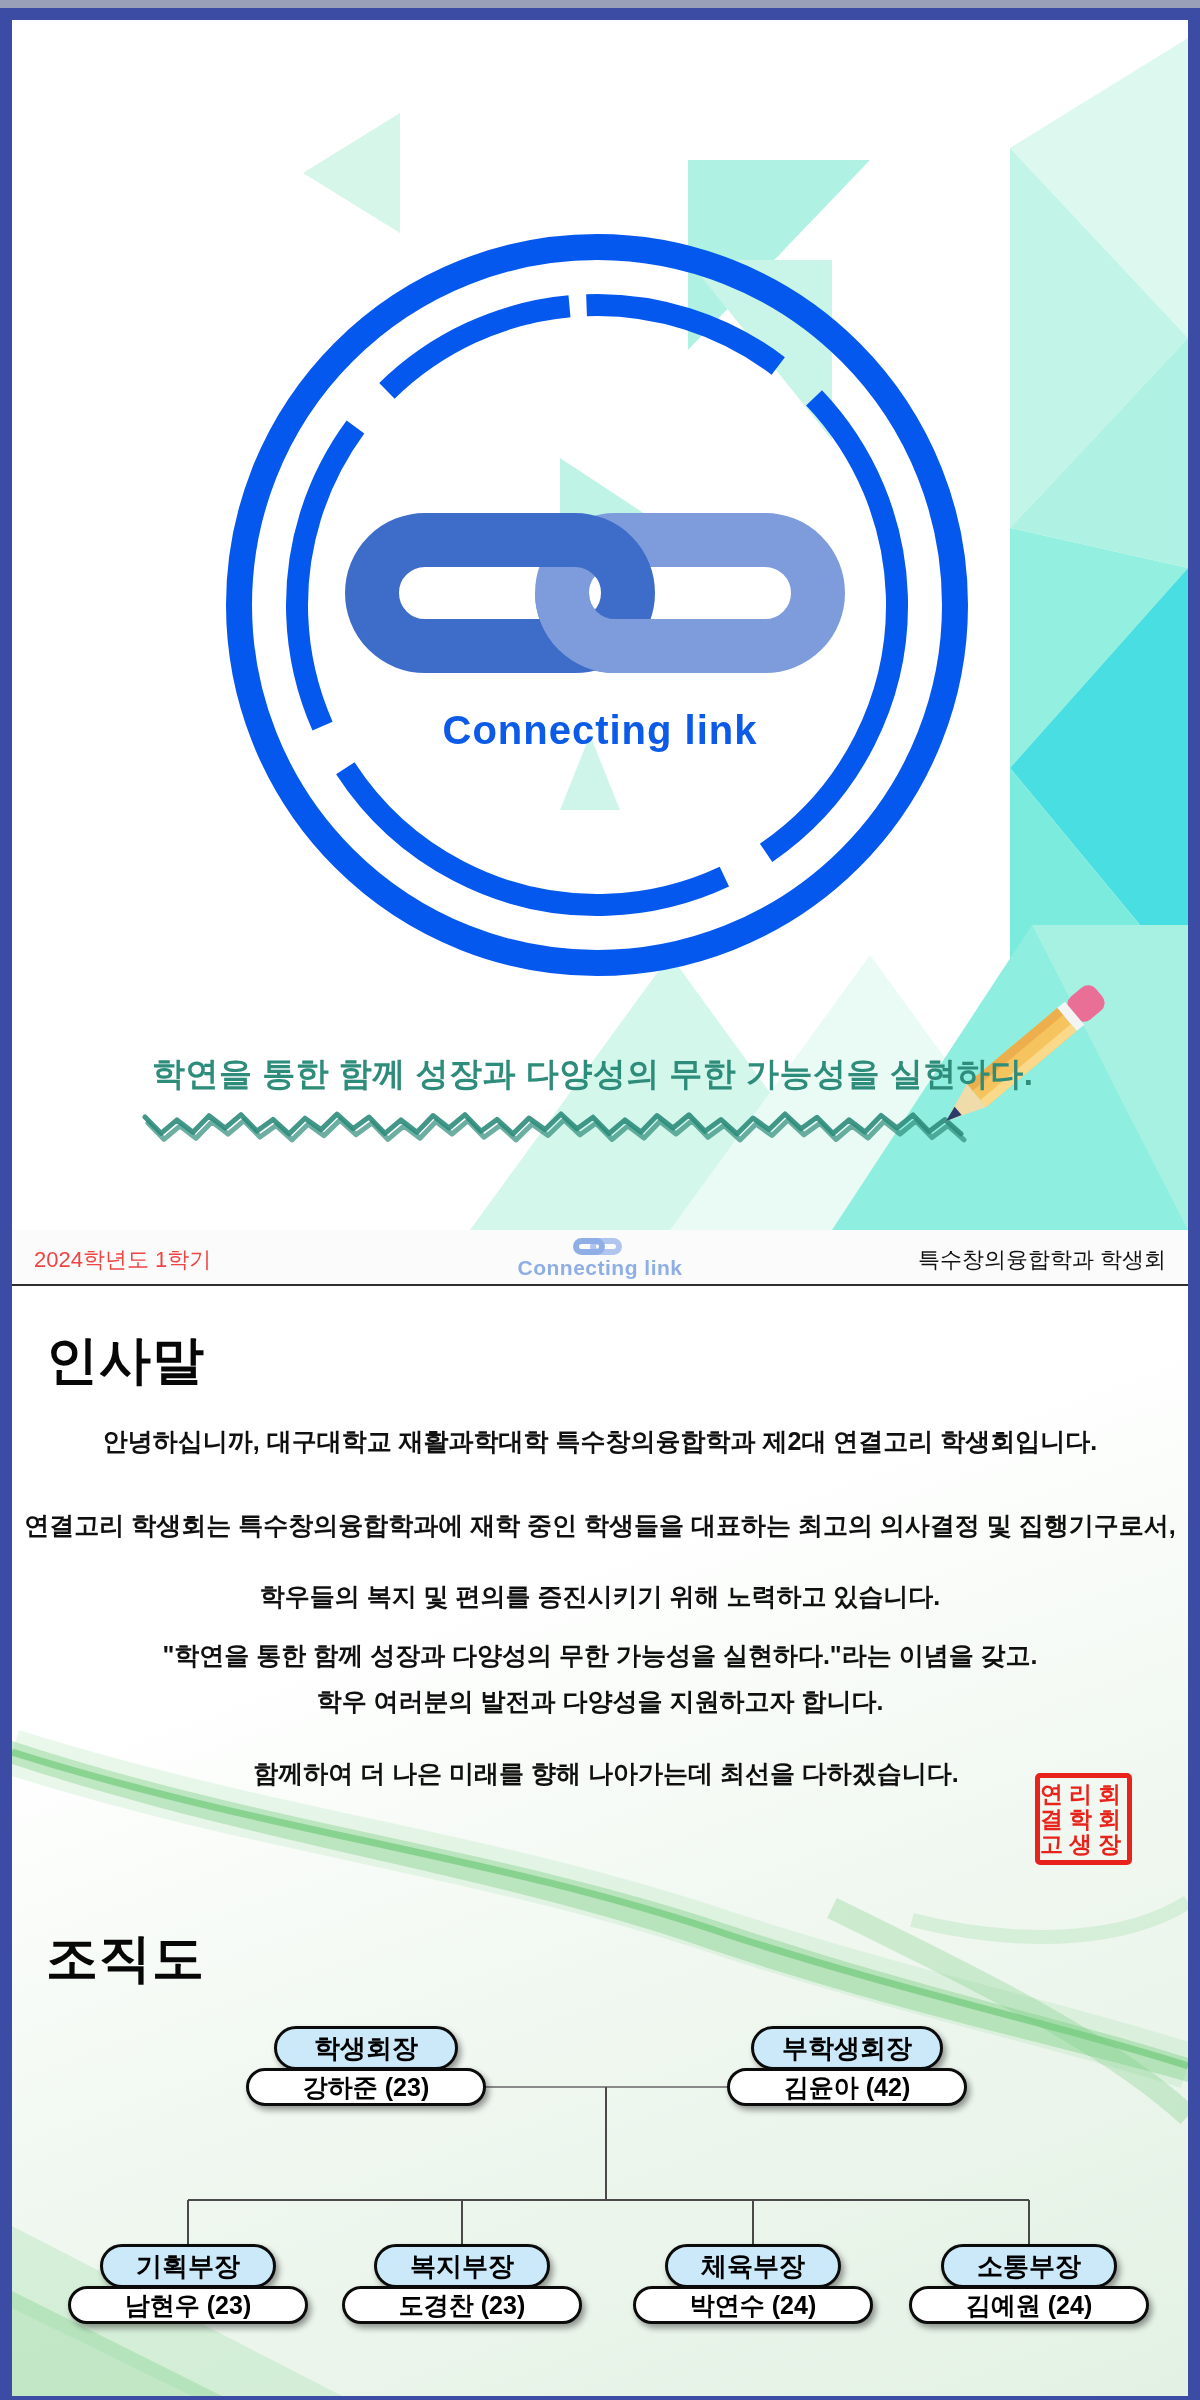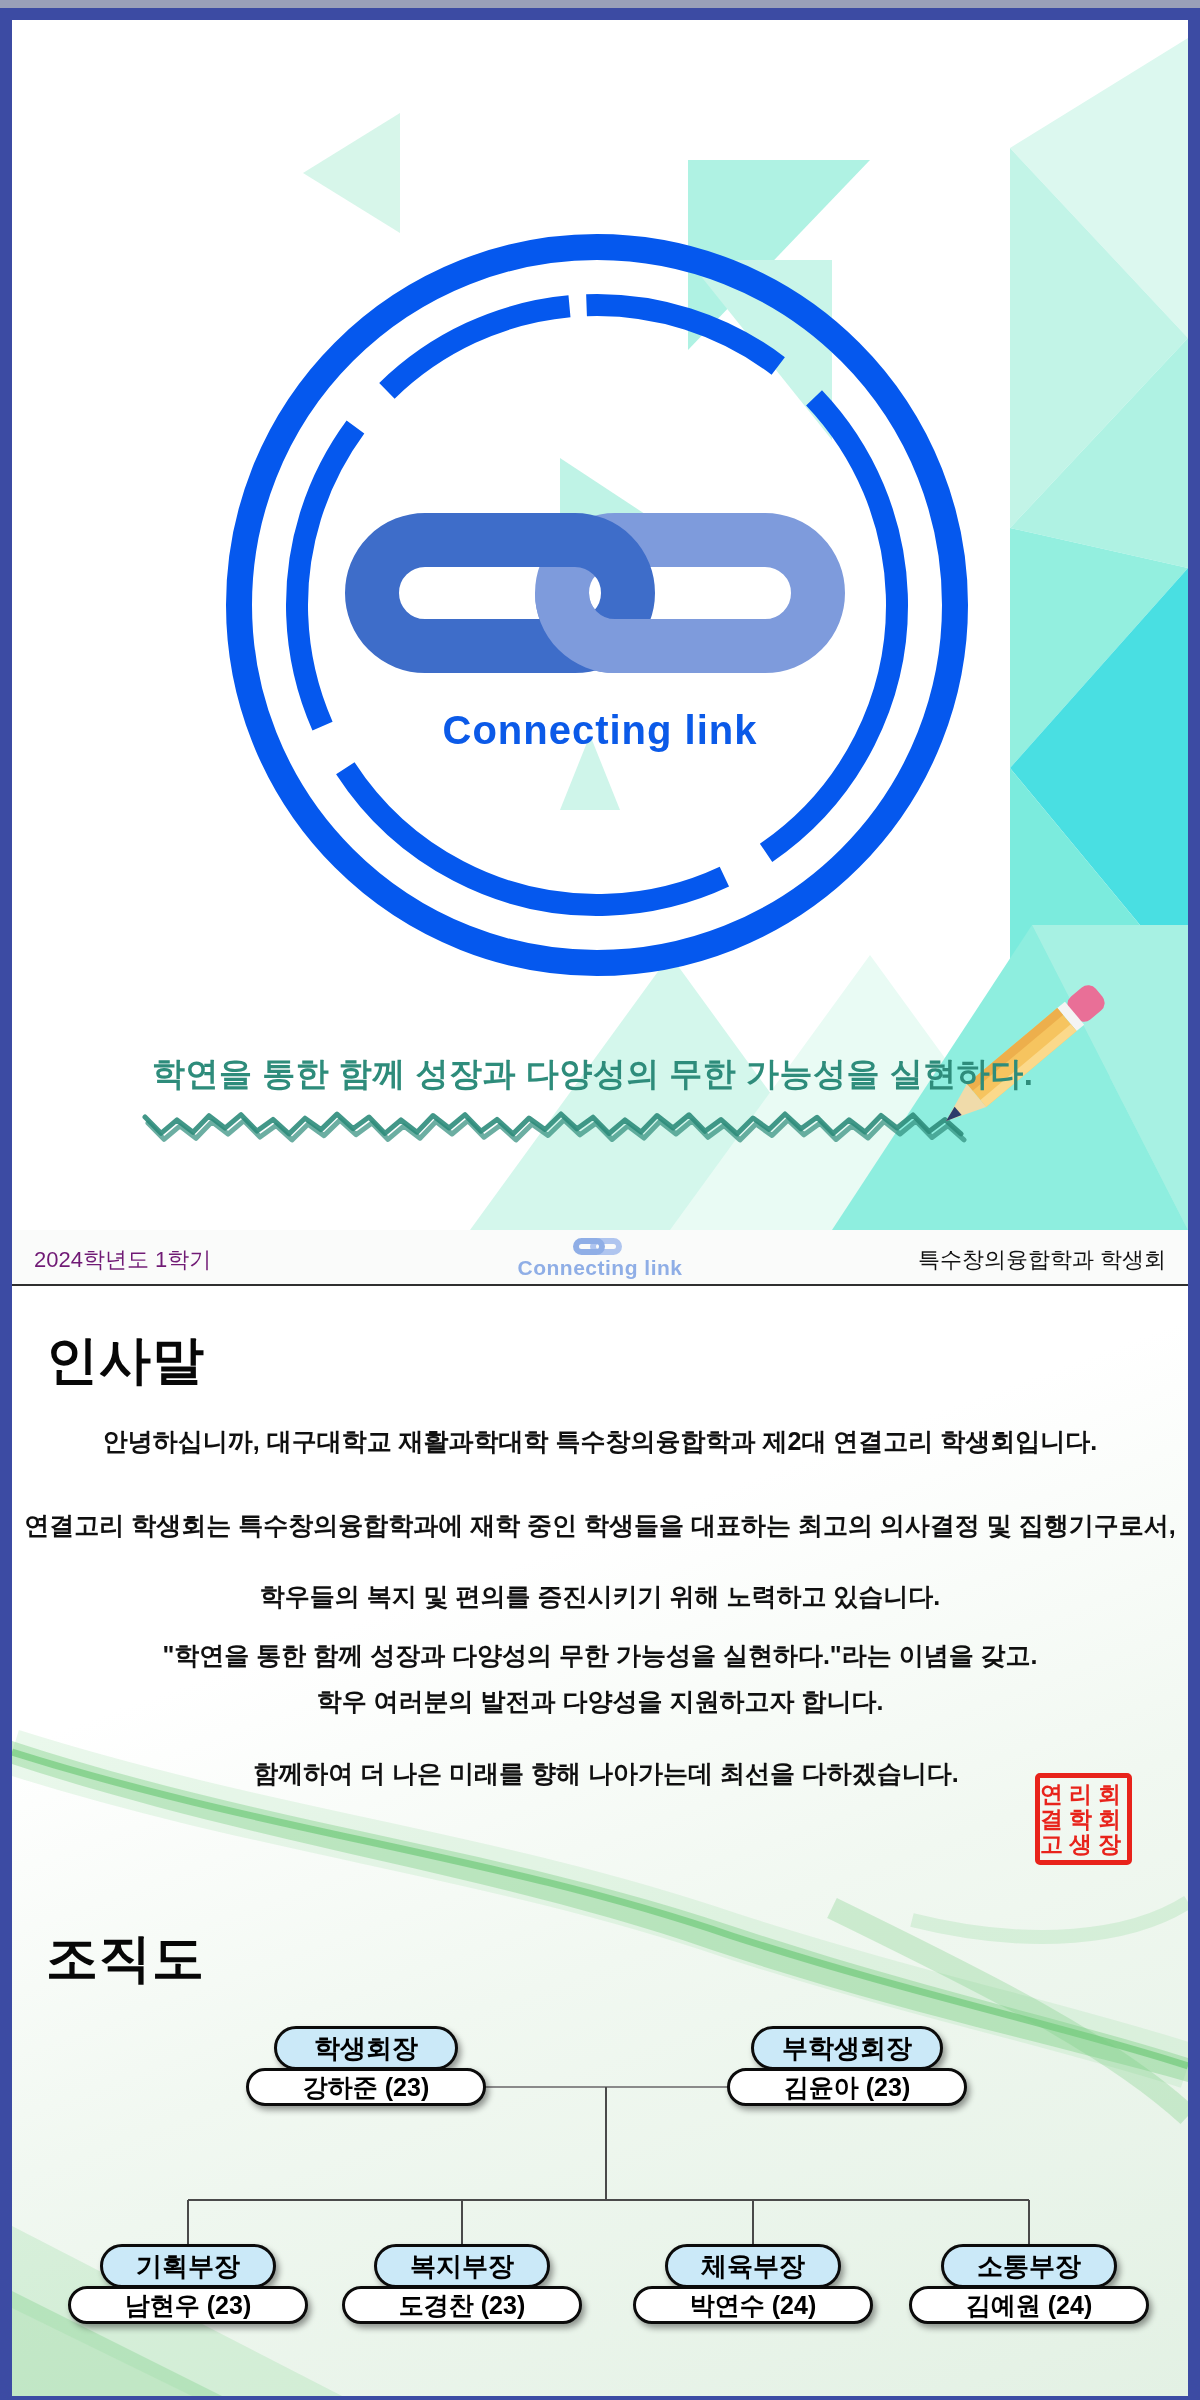--- a/index.html
+++ b/index.html
@@ -9,21 +9,21 @@
   
   .hero{position:absolute;top:0;left:0;width:1176px;height:1210px;background:#ffffff;}
   .hero svg{position:absolute;top:0;left:0;}
   .logo-text{position:absolute;top:688px;left:0;width:1176px;text-align:center;
              font-size:40px;font-weight:800;color:#0B5AE8;letter-spacing:1px;}
   .tagline{position:absolute;top:1032px;left:140px;width:860px;
            font-size:33px;font-weight:700;color:#2E8C7B;letter-spacing:.5px;white-space:nowrap;}
   
   .band{position:absolute;top:1210px;left:0;width:1176px;height:56px;background:#fafbfa;
         border-bottom:2px solid #2f2f2f;}
-  .band .left{position:absolute;left:22px;bottom:9px;font-size:22px;color:#701a75;}
+  .band .left{position:absolute;left:22px;bottom:9px;font-size:22px;color:#ef4444;}
   .band .right{position:absolute;right:22px;bottom:9px;font-size:22px;color:#111;}
   .band .center{position:absolute;left:0;right:0;bottom:4px;display:flex;flex-direction:column;
         align-items:center;gap:0px;}
   .band .mini-text{font-size:21px;font-weight:800;color:#8FAEE6;letter-spacing:.5px;}
   
   .main{position:absolute;top:1266px;left:0;width:1176px;height:1110px;
         background:linear-gradient(160deg,#ffffff 30%,#f1f8f1 58%,#e3f1e4 100%);}
   .main > svg.deco{position:absolute;top:0;left:0;}
   .h1{position:absolute;left:34px;font-size:52px;font-weight:800;color:#070707;letter-spacing:1px;}
   .para{position:absolute;left:0;width:100%;text-align:center;font-size:25px;font-weight:600;color:#101010;}
@@ -145,21 +145,21 @@
         <line x1="176" y1="914" x2="176" y2="960"></line>
         <line x1="450" y1="914" x2="450" y2="960"></line>
         <line x1="741" y1="914" x2="741" y2="960"></line>
         <line x1="1017" y1="914" x2="1017" y2="960"></line>
       </g>
     </svg>
 
     <div class="pt" style="left:262px;top:740px;width:184px;">학생회장</div>
     <div class="pn" style="left:234px;top:782px;width:240px;">강하준 (23)</div>
     <div class="pt" style="left:739px;top:740px;width:192px;">부학생회장</div>
-    <div class="pn" style="left:715px;top:782px;width:240px;">김윤아 (23)</div>
+    <div class="pn" style="left:715px;top:782px;width:240px;">김윤아 (42)</div>
 
     <div class="pt" style="left:88px;top:958px;width:176px;">기획부장</div>
     <div class="pn" style="left:56px;top:1000px;width:240px;">남현우 (23)</div>
     <div class="pt" style="left:362px;top:958px;width:176px;">복지부장</div>
     <div class="pn" style="left:330px;top:1000px;width:240px;">도경찬 (23)</div>
     <div class="pt" style="left:653px;top:958px;width:176px;">체육부장</div>
     <div class="pn" style="left:621px;top:1000px;width:240px;">박연수 (24)</div>
     <div class="pt" style="left:929px;top:958px;width:176px;">소통부장</div>
     <div class="pn" style="left:897px;top:1000px;width:240px;">김예원 (24)</div>
   </div>

